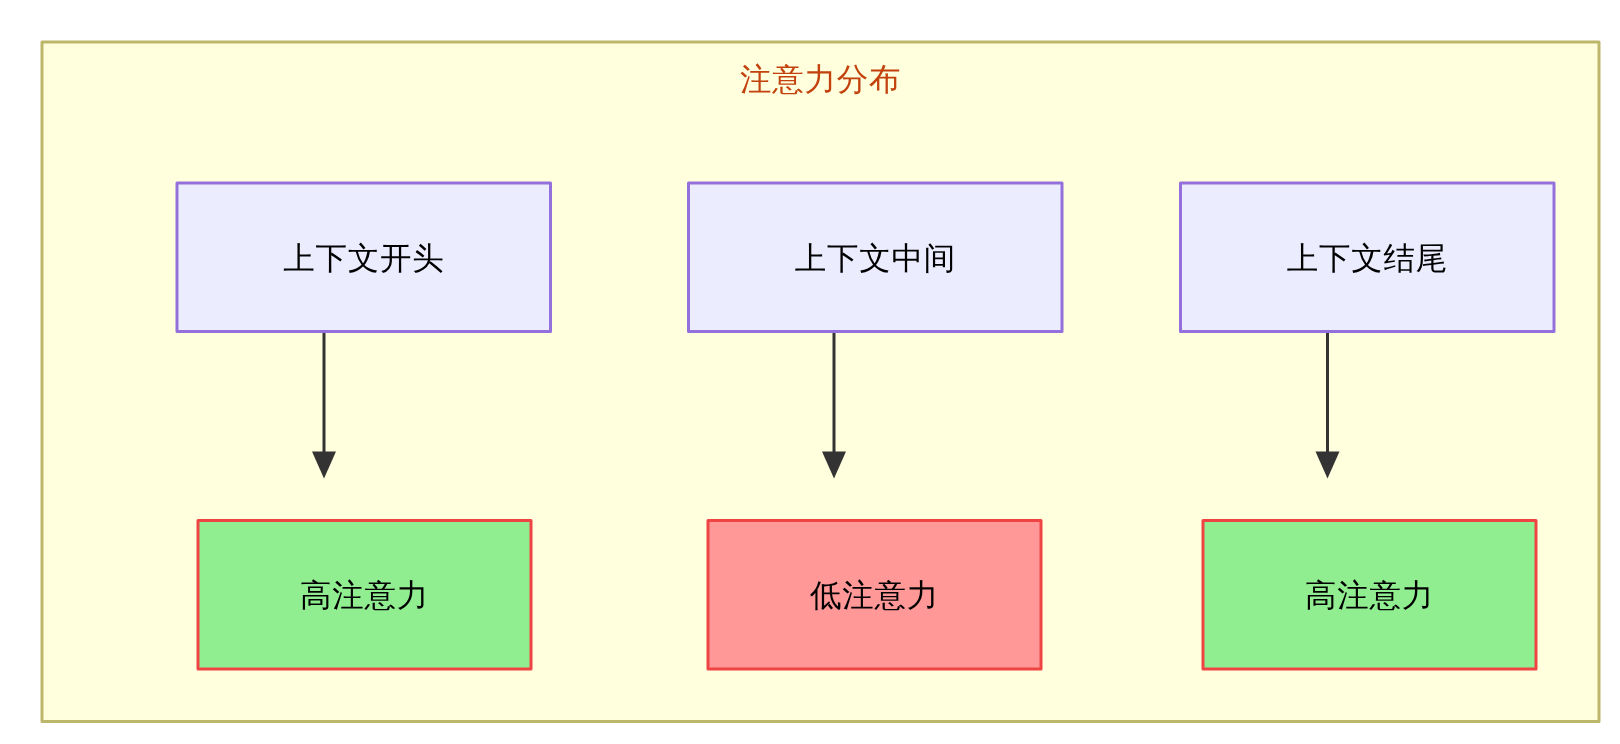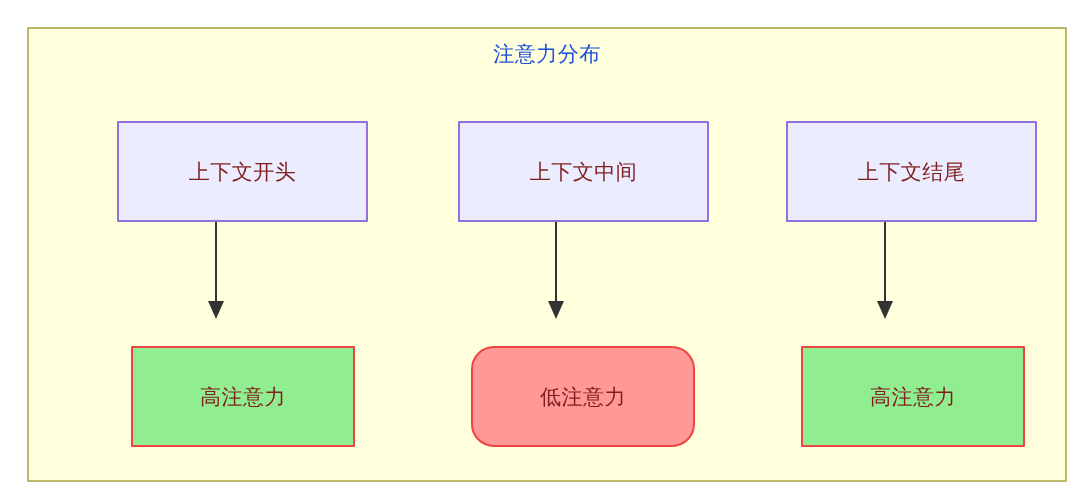--- a/index.html
+++ b/index.html
@@ -34,34 +34,34 @@
     border-radius: 1px;
   }
 
   .subgraph-title {
     position: absolute;
     left: 0;
     top: 12px;
     width: 100%;
     text-align: center;
     font-size: 21px;
-    color: #1d4ed8;
+    color: #c2410c;
     line-height: 26px;
     letter-spacing: 0.5px;
   }
 
   
   .node {
     position: absolute;
     box-sizing: border-box;
     display: flex;
     align-items: center;
     justify-content: center;
     font-size: 21px;
-    color: #7f1d1d;
+    color: #000000;
     letter-spacing: 0.5px;
     text-align: center;
   }
 
   .node-source {
     width: 251px;
     height: 101px;
     background: #ececff;
     border: 2px solid #9370db;
     border-radius: 1px;
@@ -77,21 +77,21 @@
   .fill-high { background: #90ee90; }
   .fill-low  { background: #ff9896; }
 
   
   .src-1 { left: 88px;  top: 92px; }
   .src-2 { left: 429px; top: 92px; }
   .src-3 { left: 757px; top: 92px; }
 
   
   .res-1 { left: 102px; top: 317px; }
-  .res-2 { left: 442px; top: 317px; border-radius: 23px; }
+  .res-2 { left: 442px; top: 317px; }
   .res-3 { left: 772px; top: 317px; }
 
   
   .edge-layer {
     position: absolute;
     left: 0;
     top: 0;
     width: 1040px;
     height: 455px;
     pointer-events: none;

